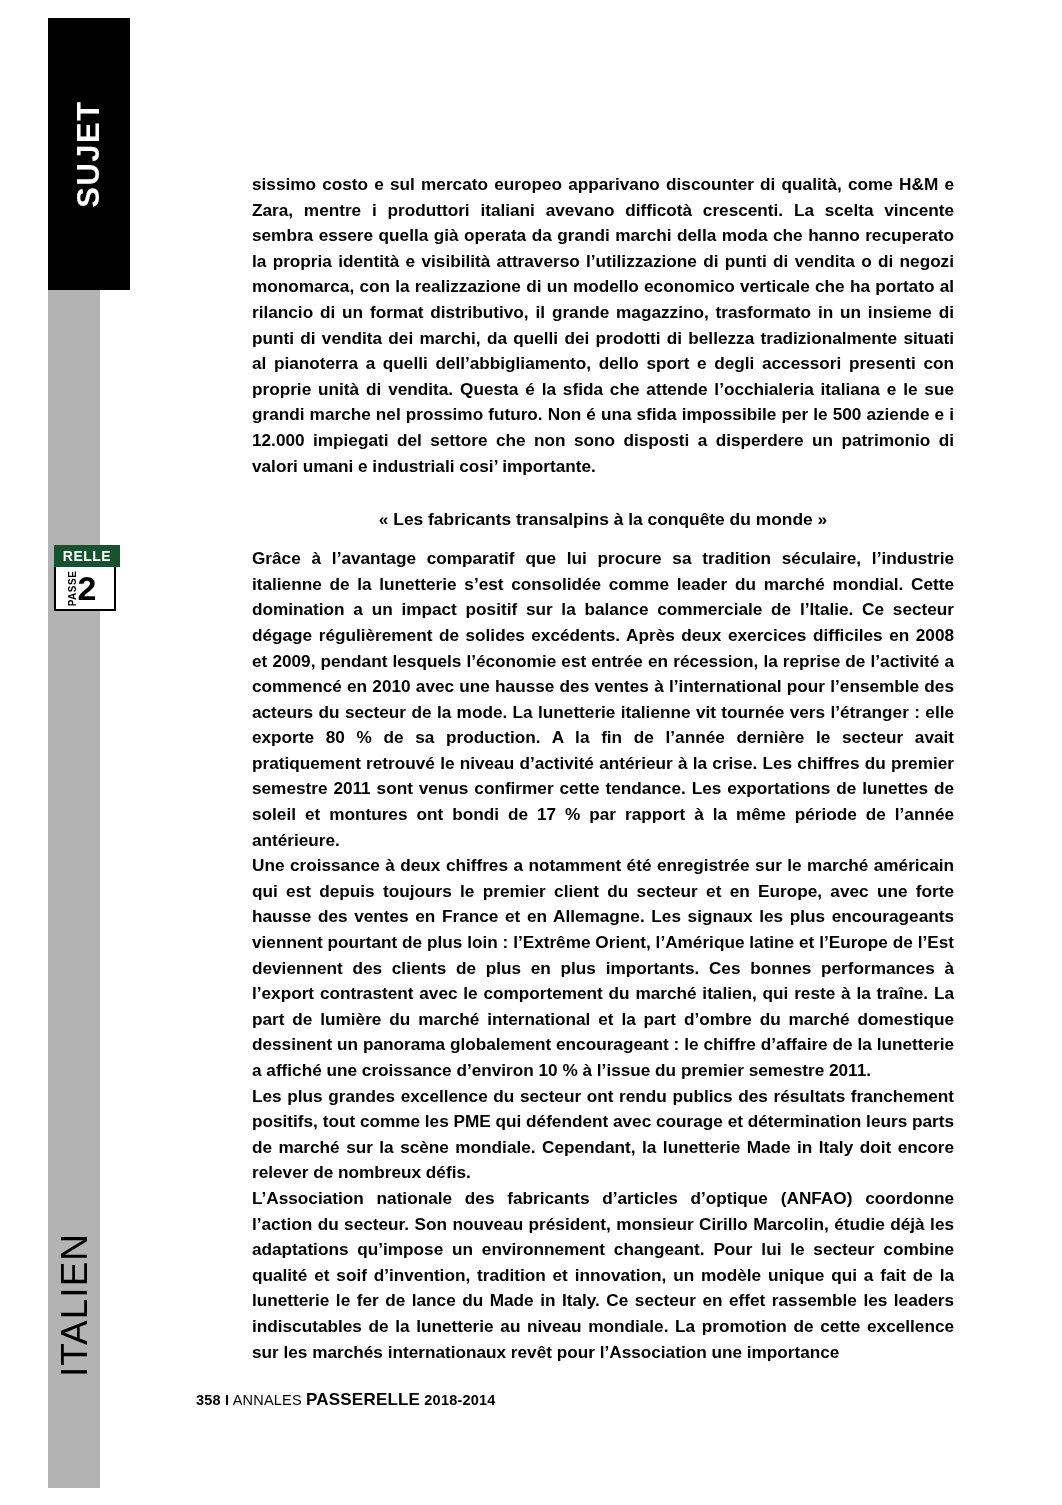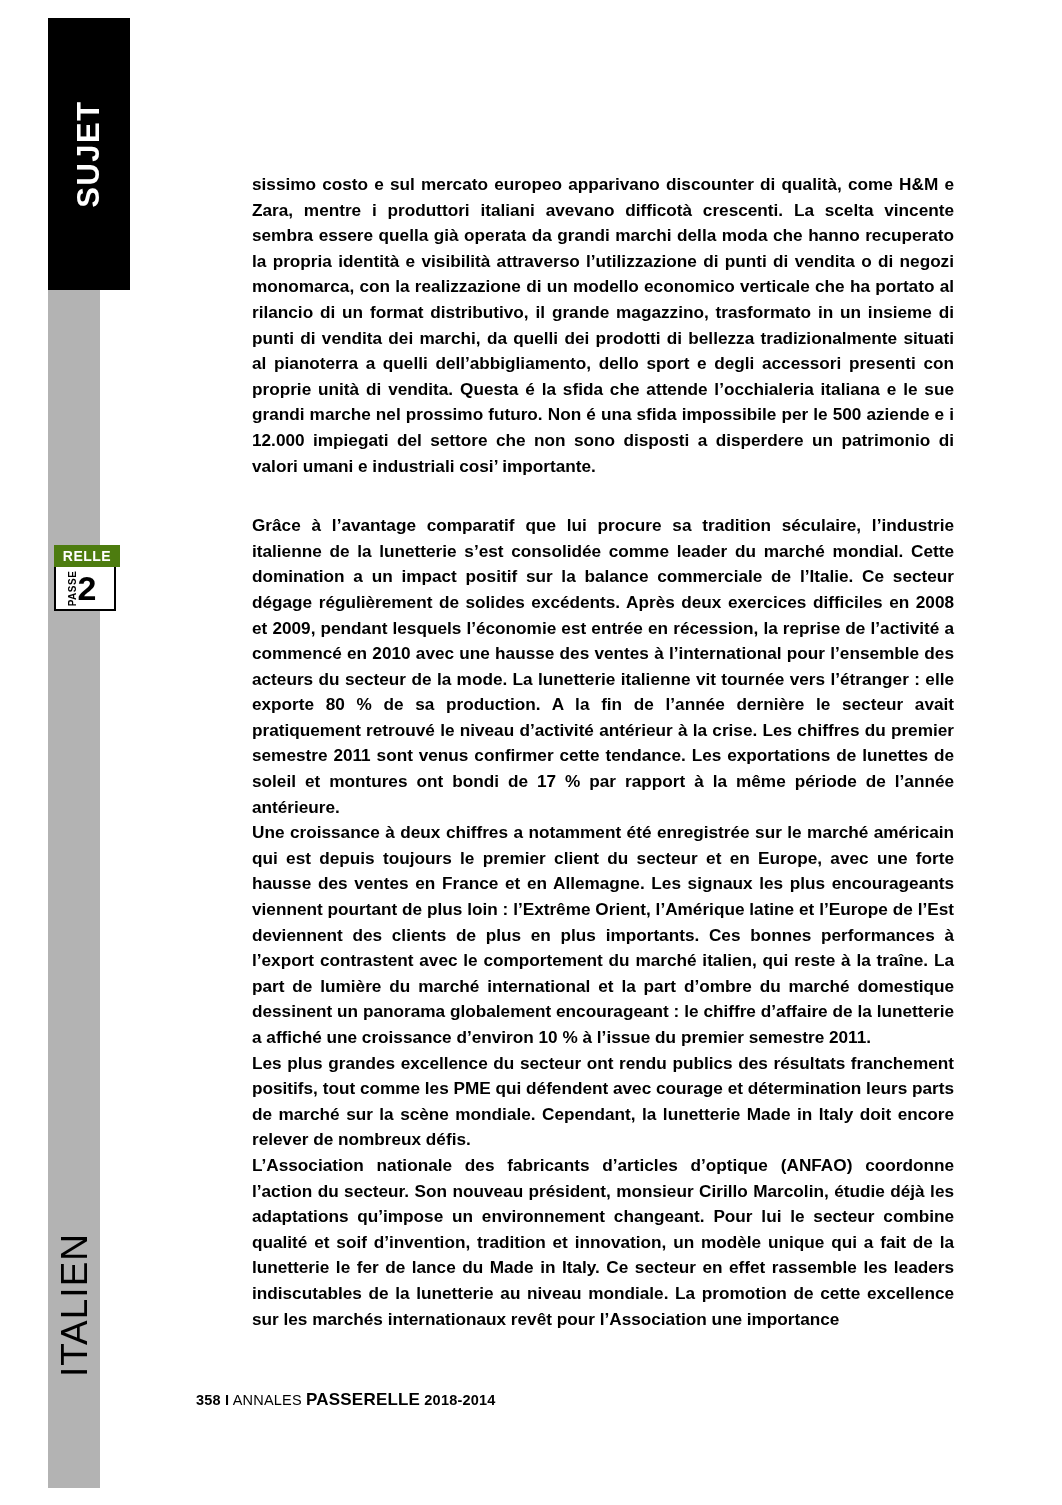--- a/index.html
+++ b/index.html
@@ -42,21 +42,21 @@
   }
   
   .badge {
     position:absolute;
     left:54px; top:545px;
     width:66px; height:70px;
   }
   .badge-top {
     position:absolute; left:0; top:0;
     width:66px; height:22px;
-    background:#4d7c0f;
+    background:#14532d;
     color:#ffffff;
     font-size:14px;
     font-weight:bold;
     letter-spacing:.5px;
     display:flex; align-items:center; justify-content:center;
   }
   .badge-body {
     position:absolute; left:0; top:22px;
     width:62px; height:44px;
     border:2px solid #000000;
@@ -128,21 +128,21 @@
     font-size:17.4px;
     font-weight:bold;
     text-align:left;
   }
   h3.title {
     margin:30px 0 0 0;
     font-size:17.4px;
     font-weight:bold;
     text-align:center;
   }
-  .para-block { margin-top:34px; }
+  .para-block { margin-top:16px; }
   
   .footer {
     position:absolute;
     left:196px; top:1390px;
     font-size:14.5px;
     letter-spacing:.2px;
   }
   .footer .num { font-weight:bold; }
   .footer .sep { font-weight:bold; }
   .footer .annales { font-weight:normal;text-align:center; }
@@ -174,20 +174,21 @@
 <div class="italien">
   <span>ITALIEN</span>
 </div>
 
 <div class="content">
 
   <p class="body">sissimo costo e sul mercato europeo apparivano discounter di qualità, come H&amp;M e Zara, mentre i produttori italiani avevano difficotà crescenti. La scelta vincente sembra essere quella già operata da grandi marchi della moda che hanno recuperato la propria identità e visibilità attraverso l’utilizzazione di punti di vendita o di negozi monomarca, con la realizzazione di un modello economico verticale che ha portato al rilancio di un format distributivo, il grande magazzino, trasformato in un insieme di punti di vendita dei marchi, da quelli dei prodotti di bellezza tradizionalmente situati al pianoterra a quelli dell’abbigliamento, dello sport e degli accessori presenti con proprie unità di vendita. Questa é la sfida che attende l’occhialeria italiana e le sue grandi marche nel prossimo futuro. Non é una sfida impossibile per le 500 aziende e i 12.000 impiegati del settore che non sono disposti a disperdere un patrimonio di valori umani e industriali cosi’ importante.</p>
 
 
 
+  <h3 class="title">« Les fabricants transalpins à la conquête du monde »</h3>
 
   <div class="para-block">
     <p class="body">Grâce à l’avantage comparatif que lui procure sa tradition séculaire, l’industrie italienne de la lunetterie s’est consolidée comme leader du marché mondial. Cette domination a un impact positif sur la balance commerciale de l’Italie. Ce secteur dégage régulièrement de solides excédents. Après deux exercices difficiles en 2008 et 2009, pendant lesquels l’économie est entrée en récession, la reprise de l’activité a commencé en 2010 avec une hausse des ventes à l’international pour l’ensemble des acteurs du secteur de la mode. La lunetterie italienne vit tournée vers l’étranger : elle exporte 80 % de sa production. A la fin de l’année dernière le secteur avait pratiquement retrouvé le niveau d’activité antérieur à la crise. Les chiffres du premier semestre 2011 sont venus confirmer cette tendance. Les exportations de lunettes de soleil et montures ont bondi de 17 % par rapport à la même période de l’année antérieure.</p>
     <p class="body"> Une croissance à deux chiffres a notamment été enregistrée sur le marché américain qui est depuis toujours le premier client du secteur et en Europe, avec une forte hausse des ventes en France et en Allemagne. Les signaux les plus encourageants viennent pourtant de plus loin : l’Extrême Orient, l’Amérique latine et l’Europe de l’Est deviennent des clients de plus en plus importants. Ces bonnes performances à l’export contrastent avec le comportement du marché italien, qui reste à la traîne. La part de lumière du marché international et la part d’ombre du marché domestique dessinent un panorama globalement encourageant : le chiffre d’affaire de la lunetterie a affiché une croissance d’environ 10 % à l’issue du premier semestre 2011.</p>
     <p class="body">Les plus grandes excellence du secteur ont rendu publics des résultats franchement positifs, tout comme les PME qui défendent avec courage et détermination leurs parts de marché sur la scène mondiale. Cependant, la lunetterie Made in Italy doit encore relever de nombreux défis.</p>
     <p class="body">L’Association nationale des fabricants d’articles d’optique (ANFAO) coordonne l’action du secteur. Son nouveau président, monsieur Cirillo Marcolin, étudie déjà les adaptations qu’impose un environnement changeant. Pour lui le secteur combine qualité et soif d’invention, tradition et innovation, un modèle unique qui a fait de la lunetterie le fer de lance du Made in Italy. Ce secteur en effet rassemble les leaders indiscutables de la lunetterie au niveau mondiale. La promotion de cette excellence sur les marchés internationaux revêt pour l’Association une importance</p>
   </div>
 </div>
 
 <div class="footer">

